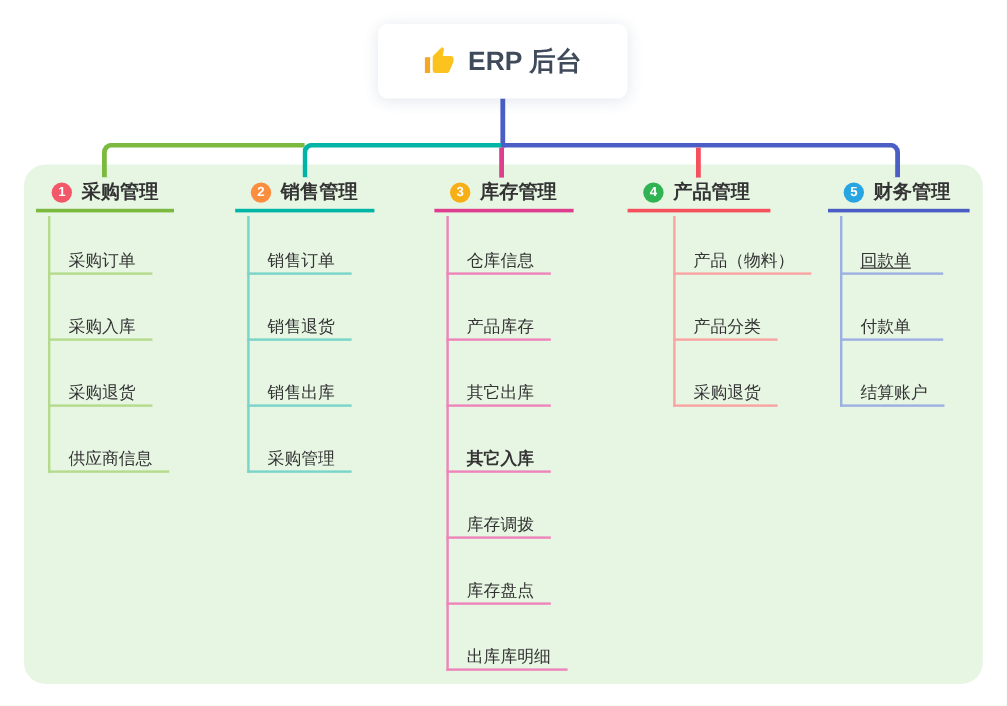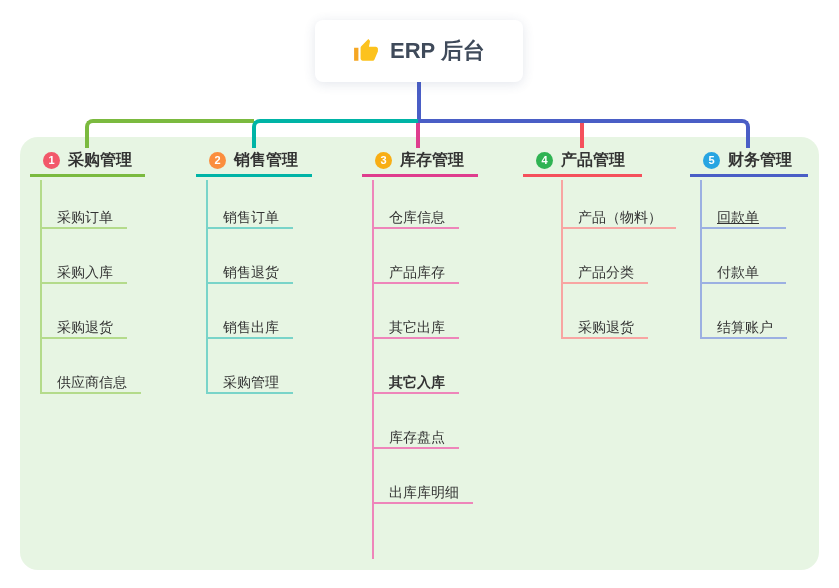--- a/index.html
+++ b/index.html
@@ -91,20 +91,21 @@
     <div class="bhead" style="left: 362px; width: 116px; border-bottom: 3px solid rgb(223, 61, 142);">
       <span class="badge" style="background: rgb(248, 174, 21);">3</span>
       <span>库存管理</span>
     </div>
     <div class="kids" style="left: 372px; height: 445px;">
       <div class="vline" style="height: 379px; background: rgb(238, 133, 186);"></div>
       <div class="kid" style="border-bottom: 2px solid rgb(238, 133, 186);">仓库信息</div>
       <div class="kid" style="border-bottom: 2px solid rgb(238, 133, 186);">产品库存</div>
       <div class="kid" style="border-bottom: 2px solid rgb(238, 133, 186);">其它出库</div>
       <div class="kid" style="border-bottom: 2px solid rgb(238, 133, 186); font-weight: bold;">其它入库</div>
+      <div class="kid" style="border-bottom: 2px solid rgb(238, 133, 186);">库存调拨</div>
       <div class="kid" style="border-bottom: 2px solid rgb(238, 133, 186);">库存盘点</div>
       <div class="kid" style="border-bottom: 2px solid rgb(238, 133, 186);">出库库明细</div>
     </div>
     <div class="bhead" style="left: 523px; width: 119px; border-bottom: 3px solid rgb(245, 80, 92);">
       <span class="badge" style="background: rgb(48, 179, 83);">4</span>
       <span>产品管理</span>
     </div>
     <div class="kids" style="left: 561px; height: 207px;">
       <div class="vline" style="height: 159px; background: rgb(248, 165, 162);"></div>
       <div class="kid" style="border-bottom: 2px solid rgb(248, 165, 162);">产品（物料）</div>

